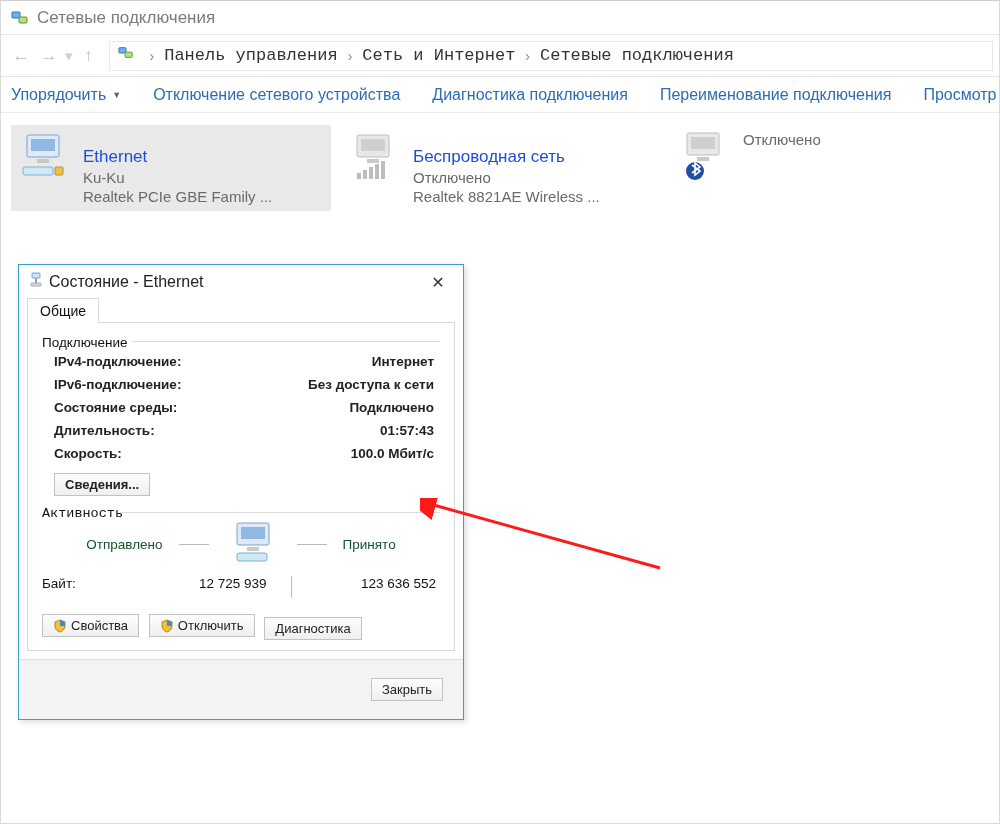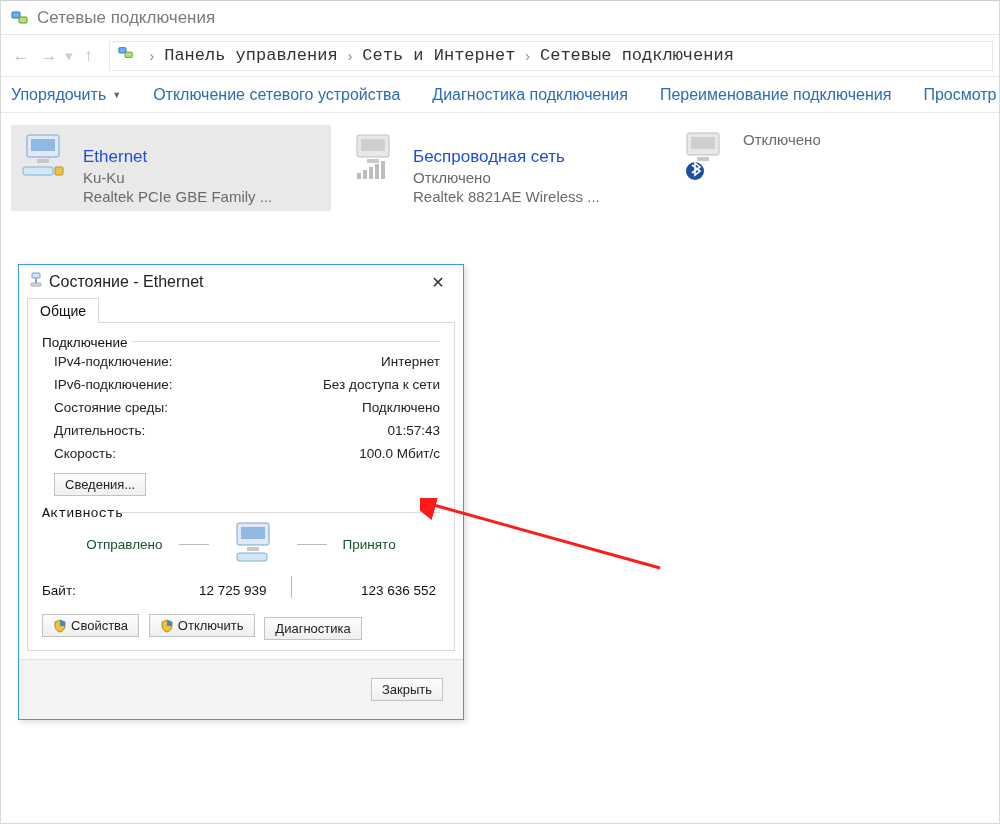--- a/index.html
+++ b/index.html
@@ -120,21 +120,21 @@
     top:1px;
     z-index:2;
   }
   .tabpage {
     border:1px solid #d9d9d9;
     margin:0 8px 8px 8px;
     padding:12px 14px 10px 14px;
     font-size:13.5px;
   }
   .group-title { margin:6px 0 2px 0; }
-  .group-body { margin:0 0 0 12px; }
+  .group-body { margin:0 6px 0 12px;font-weight:bold; }
   .hr { height:1px; background:#dcdcdc; margin:4px 0 8px 0; position:relative;}
   .hr.with-label { margin-top:2px;}
   .row { display:flex; justify-content:space-between; padding:4px 0; }
   .row .k { color:#222; }
   .row .v { color:#222; }
   .btn {
     display:inline-flex; align-items:center; gap:4px;
     border:1px solid #c2c2c2;
     background:linear-gradient(#fdfdfd,#efefef);
     padding:3px 10px;
@@ -142,21 +142,21 @@
     color:#222;
     margin-right:6px;
   }
   .shield { width:14px; height:14px; }
   .activity {
     display:flex; align-items:center; justify-content:center;
     gap:16px; margin:6px 0 4px 0;
   }
   .activity .lbl { color:#14532d; font-size:13.5px; }
   .activity .dash { width:30px; height:1px; background:#bbb; }
-  .bytes-row { display:flex; align-items:flex-end; padding:4px 0 10px 0;}
+  .bytes-row { display:flex; align-items:flex-start; padding:4px 0 10px 0;}
   .bytes-row .label { width:80px;}
   .bytes-row .sent { flex:1; text-align:right; padding-right:24px;}
   .bytes-row .bar { width:1px; height:22px; background:#bbb;}
   .bytes-row .recv { flex:1; text-align:right; padding-right:4px;}
   .dlg-footer {
     display:flex; justify-content:flex-end;
     padding:8px 10px;
     background:#f3f3f3;
     border-top:1px solid #e0e0e0;
   }

